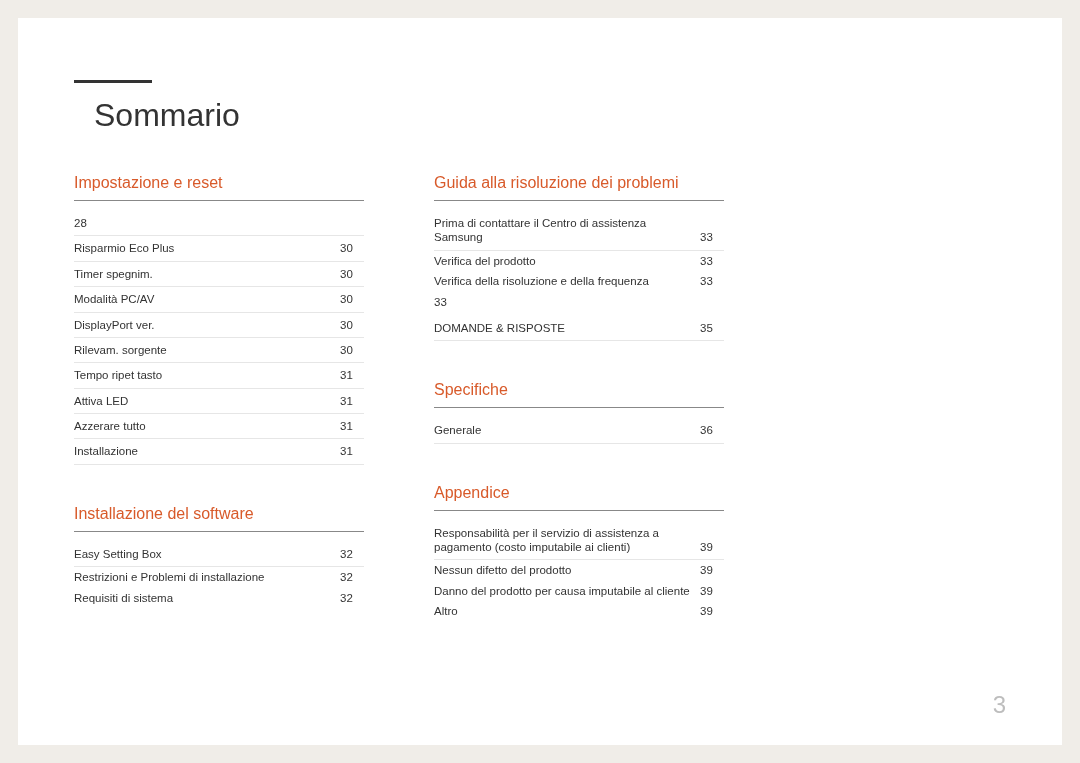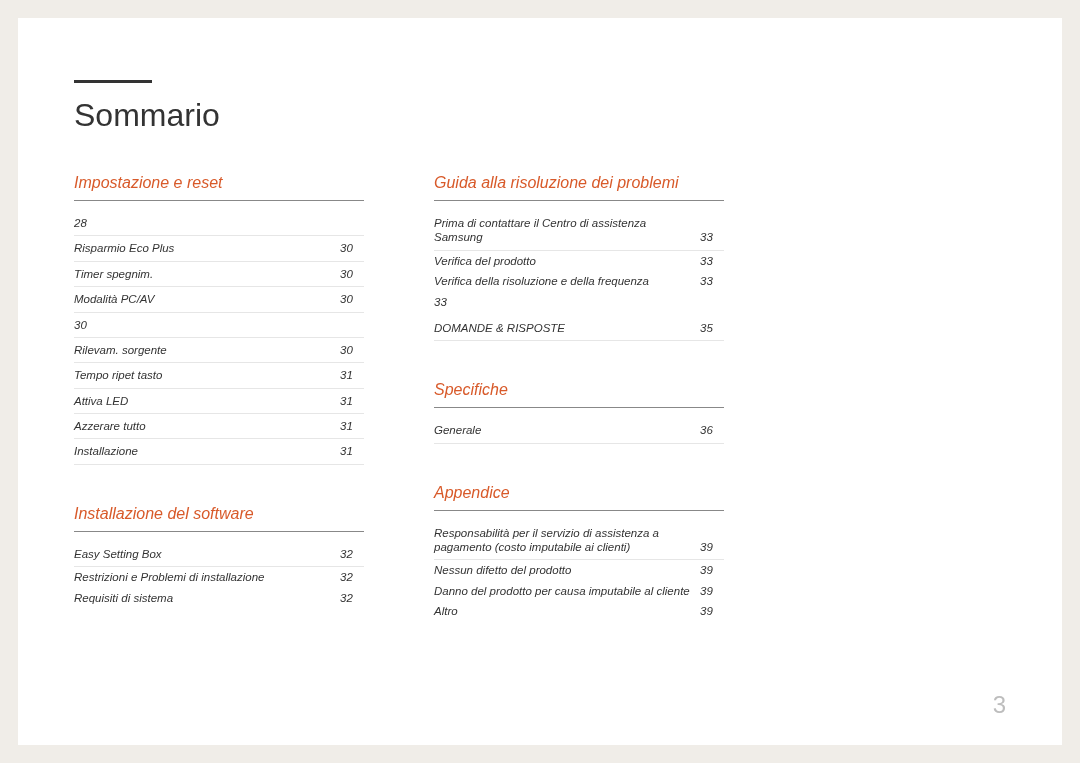--- a/index.html
+++ b/index.html
@@ -22,25 +22,25 @@
     height: 3px;
     background: #333;
     margin-bottom: 14px;
   }
   h1 {
     font-size: 32px;
     font-weight: 400;
     color: #333;
     letter-spacing: 0;
     margin-bottom: 40px;
+    margin-left: 20px;
   }
   .columns {
     display: flex;
     gap: 70px;
-    font-style: italic;
   }
   .col {
     width: 290px;
   }
   .section { margin-bottom: 40px; }
   .section-title {
     color: #d85a2a;
     font-size: 16px;
     font-weight: 400;
     padding-bottom: 8px;
@@ -89,20 +89,21 @@
           </div>
           <div class="row">
             <span class="label">Timer spegnim.</span>
             <span class="pg">30</span>
           </div>
           <div class="row">
             <span class="label">Modalità PC/AV</span>
             <span class="pg">30</span>
           </div>
           <div class="row">
+            <span class="label">DisplayPort ver.</span>
             <span class="pg">30</span>
           </div>
           <div class="row">
             <span class="label">Rilevam. sorgente</span>
             <span class="pg">30</span>
           </div>
           <div class="row">
             <span class="label">Tempo ripet tasto</span>
             <span class="pg">31</span>
           </div>

